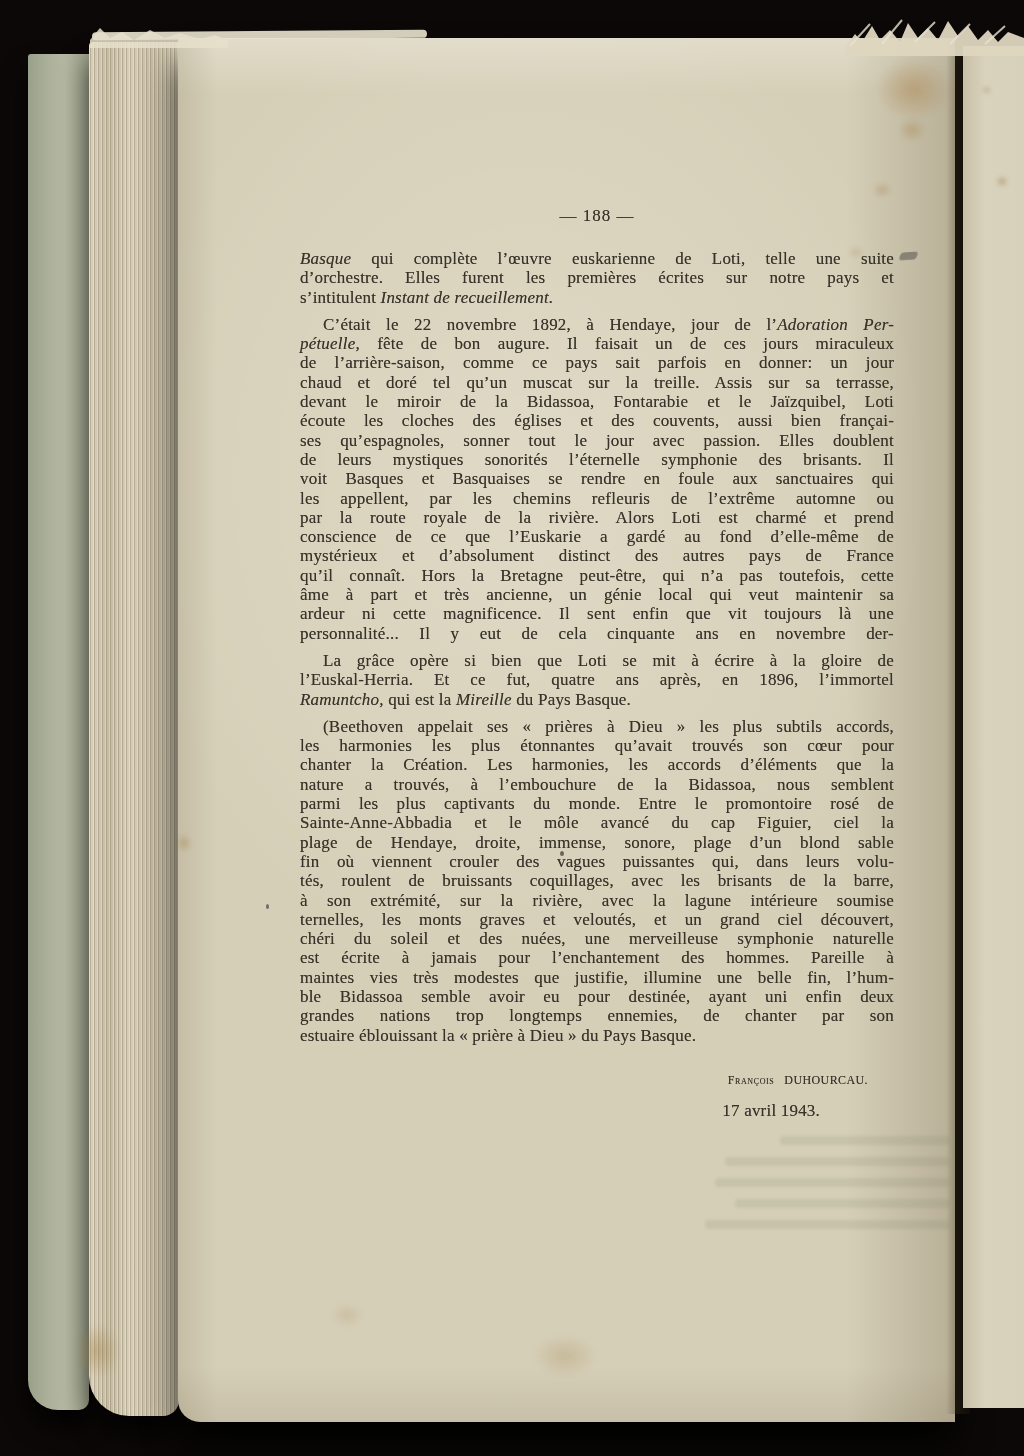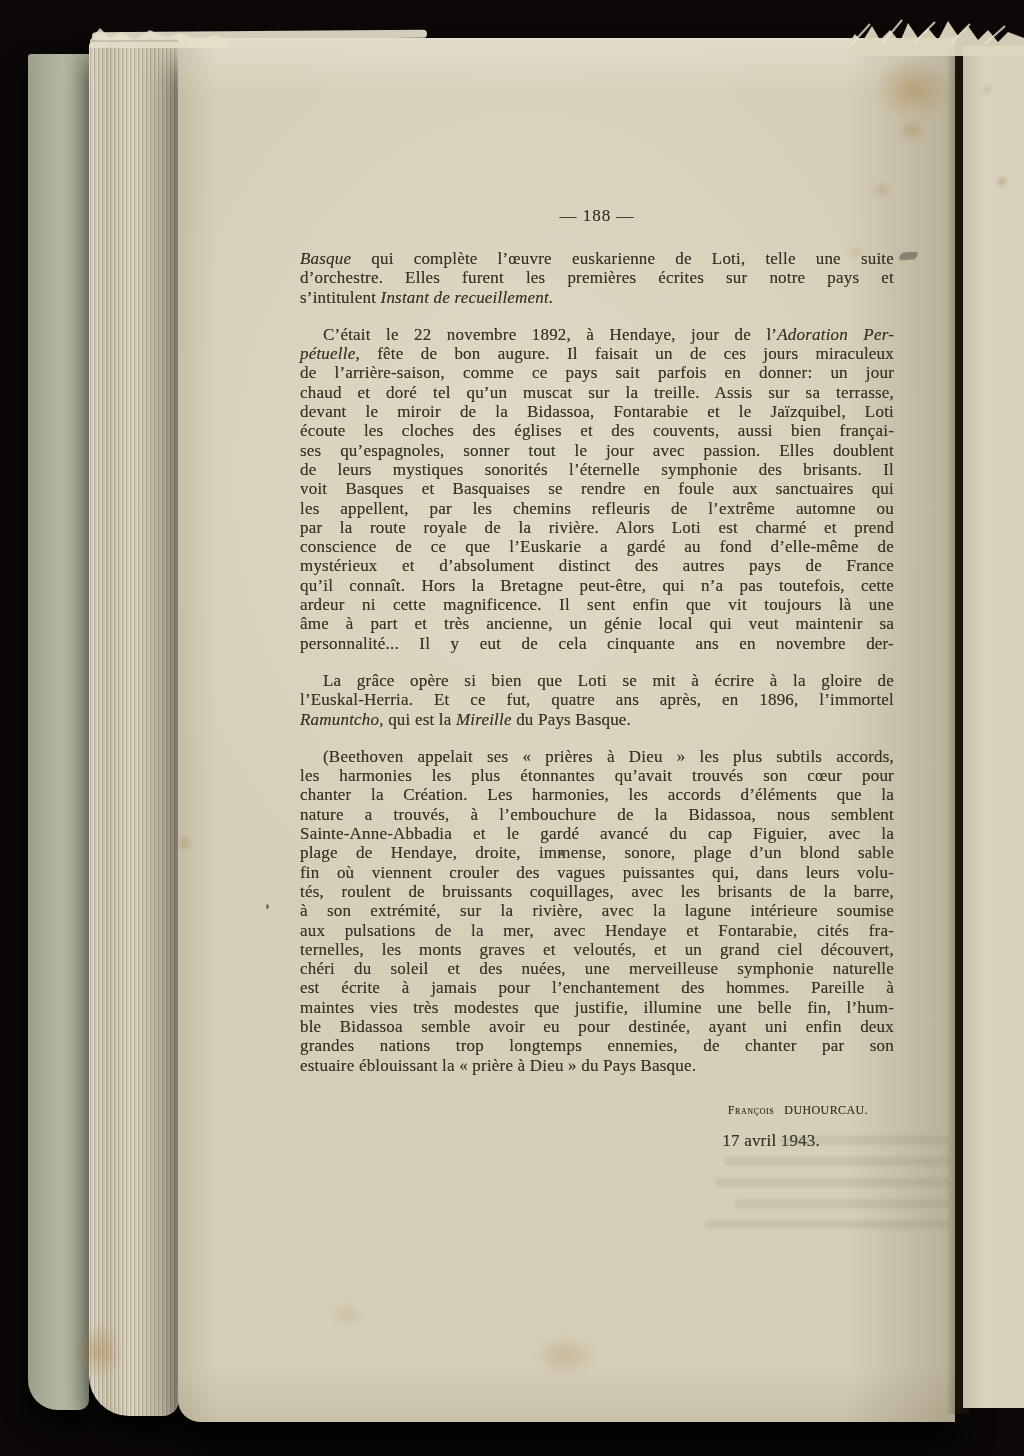--- a/index.html
+++ b/index.html
@@ -98,21 +98,21 @@
     position: absolute; left: 122px; top: 168px; width: 594px;
     color: var(--ink, #38332a);
     font-size: 17px;
     letter-spacing: 0.2px;
     text-shadow: 0 0 0.5px rgba(50,45,36,0.55);
   }
   .page-number {
     text-align: center; margin-bottom: 23px;
     font-size: 17px; letter-spacing: 1px;
   }
-  .para + .para { margin-top: 18px; }
+  .para + .para { margin-top: 8px; }
   .line {
     line-height: 19.3px;
     text-align: justify;
     -moz-text-align-last: justify;
     text-align-last: justify;
   }
   .line.last { text-align: left; text-align-last: left; -moz-text-align-last: left; }
   .para.indent .line:first-child { text-indent: 23px; }
   .it { font-style: italic; }
 
@@ -152,40 +152,40 @@
             <div class="line"><span>devant le miroir de la Bidassoa, Fontarabie et le Jaïzquibel, Loti</span></div>
             <div class="line"><span>écoute les cloches des églises et des couvents, aussi bien françai-</span></div>
             <div class="line"><span>ses qu’espagnoles, sonner tout le jour avec passion. Elles doublent</span></div>
             <div class="line"><span>de leurs mystiques sonorités l’éternelle symphonie des brisants. Il</span></div>
             <div class="line"><span>voit Basques et Basquaises se rendre en foule aux sanctuaires qui</span></div>
             <div class="line"><span>les appellent, par les chemins refleuris de l’extrême automne ou</span></div>
             <div class="line"><span>par la route royale de la rivière. Alors Loti est charmé et prend</span></div>
             <div class="line"><span>conscience de ce que l’Euskarie a gardé au fond d’elle-même de</span></div>
             <div class="line"><span>mystérieux et d’absolument distinct des autres pays de France</span></div>
             <div class="line"><span>qu’il connaît. Hors la Bretagne peut-être, qui n’a pas toutefois, cette</span></div>
+            <div class="line"><span>âme à part et très ancienne, un génie local qui veut maintenir sa</span></div>
             <div class="line"><span>ardeur ni cette magnificence. Il sent enfin que vit toujours là une</span></div>
-            <div class="line"><span>âme à part et très ancienne, un génie local qui veut maintenir sa</span></div>
             <div class="line"><span>personnalité... Il y eut de cela cinquante ans en novembre der-</span></div>
           </div>
           <div class="para indent">
             <div class="line"><span>La grâce opère si bien que Loti se mit à écrire à la gloire de</span></div>
             <div class="line"><span>l’Euskal-Herria. Et ce fut, quatre ans après, en 1896, l’immortel</span></div>
             <div class="line last"><span class="it">Ramuntcho,</span><span> qui est la </span><span class="it">Mireille</span><span> du Pays Basque.</span></div>
           </div>
           <div class="para indent">
             <div class="line"><span>(Beethoven appelait ses « prières à Dieu » les plus subtils accords,</span></div>
             <div class="line"><span>les harmonies les plus étonnantes qu’avait trouvés son cœur pour</span></div>
             <div class="line"><span>chanter la Création. Les harmonies, les accords d’éléments que la</span></div>
             <div class="line"><span>nature a trouvés, à l’embouchure de la Bidassoa, nous semblent</span></div>
-            <div class="line"><span>Sainte-Anne-Abbadia et le gardé avancé du cap Figuier, avec la</span></div>
+            <div class="line"><span>parmi les plus captivants du monde. Entre le promontoire rosé de</span></div>
+            <div class="line"><span>Sainte-Anne-Abbadia et le môle avancé du cap Figuier, ciel la</span></div>
             <div class="line"><span>plage de Hendaye, droite, immense, sonore, plage d’un blond sable</span></div>
             <div class="line"><span>fin où viennent crouler des vagues puissantes qui, dans leurs volu-</span></div>
             <div class="line"><span>tés, roulent de bruissants coquillages, avec les brisants de la barre,</span></div>
             <div class="line"><span>à son extrémité, sur la rivière, avec la lagune intérieure soumise</span></div>
-            <div class="line"><span>aux pulsations de la mer, avec Hendaye et Fontarabie, cités fra-</span></div>
             <div class="line"><span>ternelles, les monts graves et veloutés, et un grand ciel découvert,</span></div>
             <div class="line"><span>chéri du soleil et des nuées, une merveilleuse symphonie naturelle</span></div>
             <div class="line"><span>est écrite à jamais pour l’enchantement des hommes. Pareille à</span></div>
             <div class="line"><span>maintes vies très modestes que justifie, illumine une belle fin, l’hum-</span></div>
             <div class="line"><span>ble Bidassoa semble avoir eu pour destinée, ayant uni enfin deux</span></div>
             <div class="line"><span>grandes nations trop longtemps ennemies, de chanter par son</span></div>
             <div class="line last"><span>estuaire éblouissant la « prière à Dieu » du Pays Basque.</span></div>
           </div>
         </div>
       <div class="signature">

